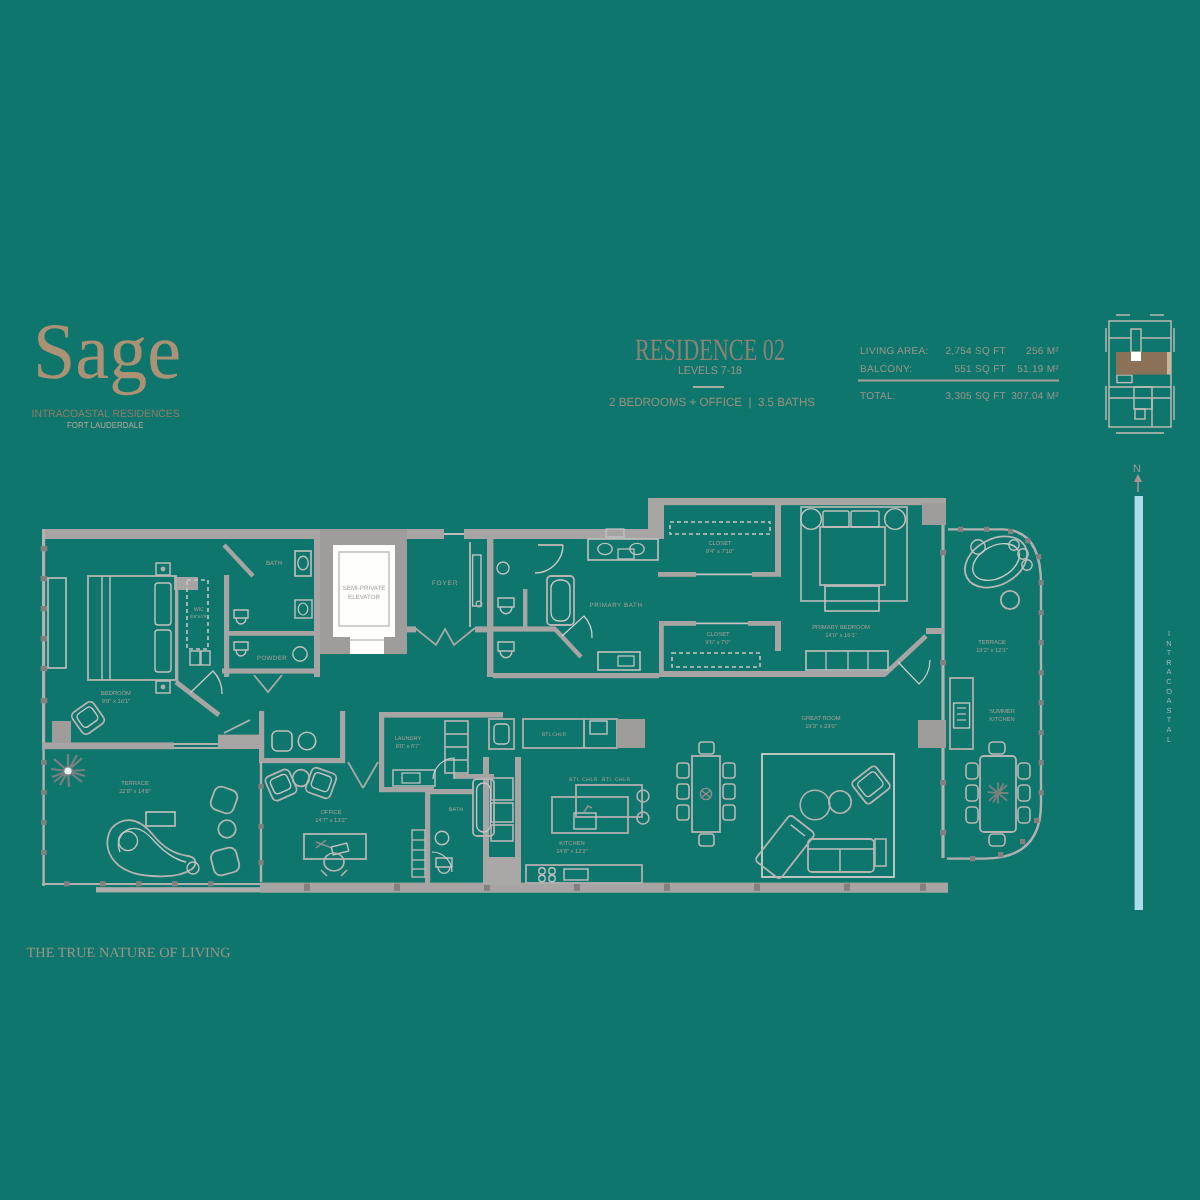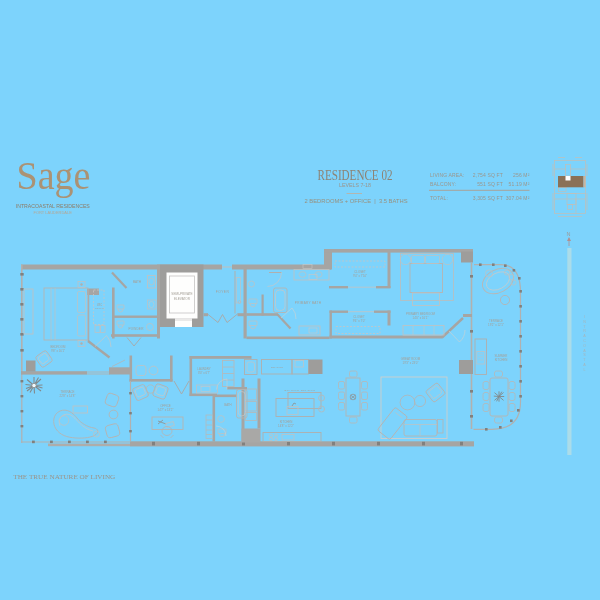--- a/index.html
+++ b/index.html
@@ -1,16 +1,16 @@
 <!DOCTYPE html>
 <html><head>
 <meta charset="utf-8">
 <style>
   html,body{margin:0;padding:0;background:#ffffff;}
-  #page{position:relative;width:600px;height:600px;background:#7dd3fc;font-family:"Liberation Sans",sans-serif;overflow:hidden;}
+  #page{position:relative;width:600px;height:600px;background:#0f766e;font-family:"Liberation Sans",sans-serif;overflow:hidden;}
   svg{position:absolute;left:0;top:0;}
   text{font-family:"Liberation Sans",sans-serif;}
   .serif{font-family:"Liberation Serif",serif;}
 </style>
 </head>
 <body>
 <div id="page">
 <svg width="600" height="600" viewBox="0 0 600 600">
 
 <g>

